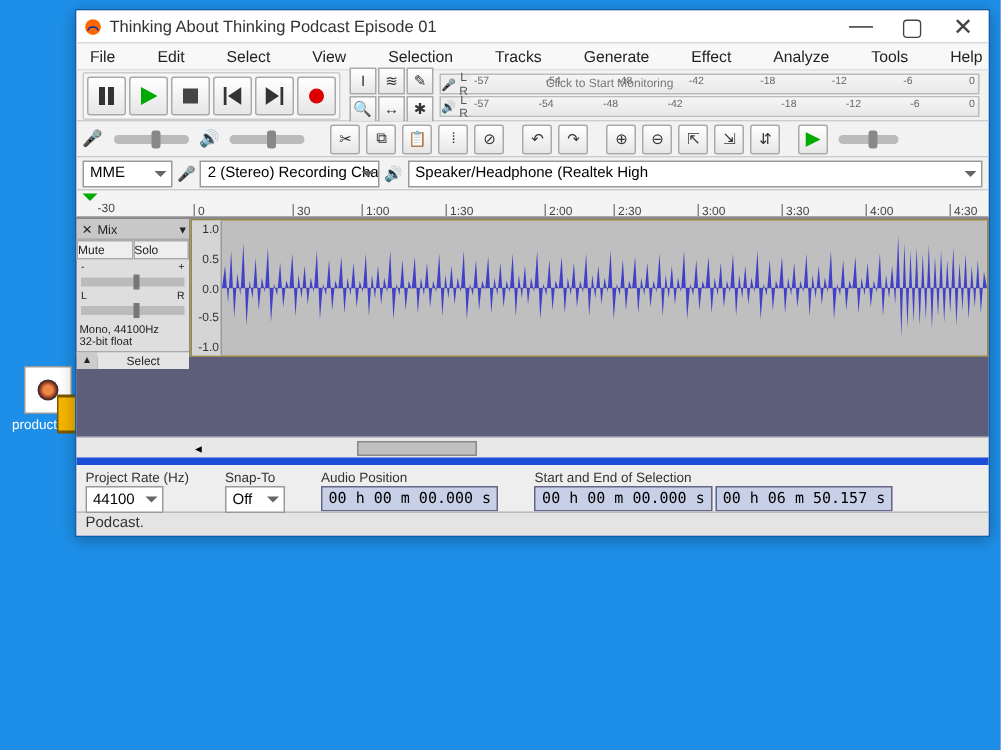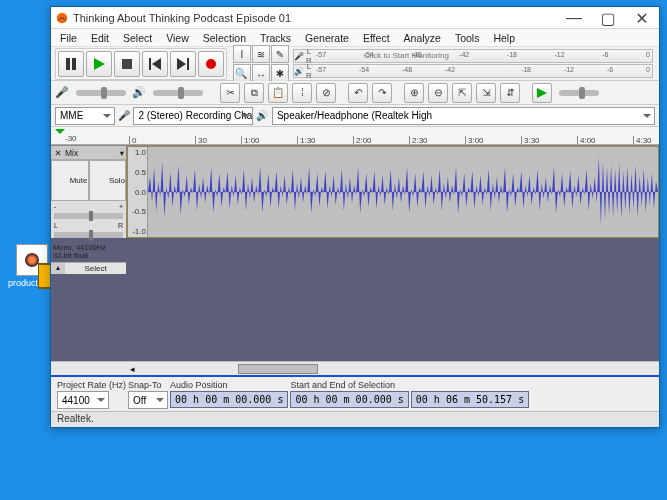--- a/index.html
+++ b/index.html
@@ -4,28 +4,28 @@
 <style>
   * { box-sizing: border-box; margin:0; padding:0; font-family: "Segoe UI", Tahoma, sans-serif; }
   body { width:667px; height:500px; background:#1e8fe8; overflow:hidden; position:relative; }
 
   
   .desktop-icon { position:absolute; left:8px; top:244px; width:48px; text-align:center; color:#fff; font-size:9px; }
   .desktop-icon .file { width:32px; height:32px; background:#fff; margin:0 auto 2px; border:1px solid #999; position:relative; }
   .desktop-icon .file::after { content:''; position:absolute; left:8px; top:8px; width:14px; height:14px; border-radius:50%; background: radial-gradient(circle, #e84 30%, #722 60%, #333 65%); }
 
   
-  .win { position:absolute; left:50px; top:6px; width:610px; height:422px; background:#f0abfc; border:1px solid #0a63a6; box-shadow:0 2px 10px rgba(0,0,0,.3); display:flex; flex-direction:column; }
+  .win { position:absolute; left:50px; top:6px; width:610px; height:352px; background:#f0abfc; border:1px solid #0a63a6; box-shadow:0 2px 10px rgba(0,0,0,.3); display:flex; flex-direction:column; }
   .titlebar { height:22px; background:#fff; display:flex; align-items:center; padding-left:4px; border-bottom:1px solid #d8d8d8; }
   .titlebar .app-icon { width:14px; height:14px; margin-right:4px; }
   .titlebar .title { flex:1; font-size:11px; color:#333; }
   .winbtns { display:flex; height:100%; }
   .winbtn { width:34px; height:22px; display:flex; align-items:center; justify-content:center; color:#444; }
 
-  .menubar { height:18px; background:#f8f8f8; display:flex; align-items:center; gap:4px; padding:0 4px; font-size:10.5px; color:#222; border-bottom:1px solid #e0e0e0; }
+  .menubar { height:18px; background:#f8f8f8; display:flex; align-items:center; gap:18px; padding:0 4px; font-size:10.5px; color:#222; border-bottom:1px solid #e0e0e0; }
   .menubar span { padding:1px 5px; }
 
   .toolrow { display:flex; align-items:center; background:#f2f2f2; border-bottom:1px solid #ccc; }
 
   
   .transport { height:34px; padding:2px 4px; gap:2px; }
   .tgroup { display:flex; gap:2px; padding:2px; border:1px solid #ccc; border-radius:2px; background:#f6f6f6; }
   .tbtn { width:26px; height:26px; background:linear-gradient(#fff,#e6e6e6); border:1px solid #aaa; border-radius:2px; display:flex; align-items:center; justify-content:center; }
   .tbtn svg { display:block; }
   .toolbtn { width:18px; height:18px; background:linear-gradient(#fff,#e6e6e6); border:1px solid #aaa; display:flex; align-items:center; justify-content:center; font-size:10px; color:#333; }
@@ -52,21 +52,21 @@
   .ruler .tri { position:absolute; left:4px; top:2px; width:0;height:0;border:5px solid transparent;border-top-color:#0a0; }
   .ruler .neg { position:absolute; left:14px; bottom:1px; }
 
   
   .trackarea { flex:1; background:#5c5e7a; position:relative; overflow:hidden; border-top:1px solid #888;}
   .track { position:absolute; left:0; top:0; right:0; height:92px; display:flex; }
   .trackpanel { width:76px; background:#dedede; border-right:1px solid #888; font-size:8.5px; color:#222; }
   .tp-head { height:14px; background:#c8c8c8; display:flex; align-items:center; padding:0 2px; border-bottom:1px solid #aaa;}
   .tp-head .x { width:10px; text-align:center; }
   .tp-btns { display:flex; }
-  .tp-btns div { flex:1; text-align:right; border:1px solid #aaa; background:#eee; font-size:8px; padding:15px 0;}
+  .tp-btns div { flex:1; text-align:left; border:1px solid #aaa; background:#eee; font-size:8px; padding:1px 0;}
   .tp-sliders { padding:2px 3px; }
   .tp-sliders .s { height:6px; background:#bbb; margin:3px 0; position:relative;}
   .tp-sliders .s::after{content:'';position:absolute;left:50%;top:-2px;width:4px;height:10px;background:#777;}
   .tp-info { font-size:7.5px; padding:1px 2px; line-height:1.1;}
   .tp-foot { display:flex; border-top:1px solid #aaa; font-size:8px;}
   .tp-foot div:first-child{width:14px;text-align:center;background:#ccc;}
   .tp-foot div:last-child{flex:1;text-align:center;background:#e4e4e4;padding:1px;}
 
   .wavewrap { flex:1; background:#bfbfbf; position:relative; border:1px solid #998844; }
   .wavescale { position:absolute; left:0; top:0; bottom:0; width:20px; background:#d5d5d5; font-size:8px; color:#333; display:flex; flex-direction:column; justify-content:space-between; padding:1px 1px; text-align:right; border-right:1px solid #999;}
@@ -79,21 +79,21 @@
   .dragfile { position:absolute; left:135px; top:275px; width:40px; text-align:center; font-size:8px; color:#ddd; }
   .dragfile .file { width:28px; height:30px; background:#fff; margin:0 auto; border:1px solid #777; position:relative; opacity:.9;}
   .dragfile .file::after { content:''; position:absolute; left:6px; top:8px; width:14px; height:14px; border-radius:50%; background: radial-gradient(circle, #e84 30%, #722 60%, #333 65%); }
 
   
   .arrow { position:absolute; left:38px; top:252px; pointer-events:none; }
 
   
   .hscroll { height:14px; background:#e8e8e8; border-top:1px solid #bbb; display:flex; align-items:center; }
   .hscroll .thumb { height:10px; width:80px; background:#c0c0c0; border:1px solid #888; margin-left:100px;}
-  .selbar { height:36px; background:#eee; border-top:2px solid #1d4ed8; padding:3px 6px; font-size:9px; display:flex; gap:2px; align-items:flex-start;}
+  .selbar { height:36px; background:#eee; border-top:5px solid #1d4ed8; padding:3px 6px; font-size:9px; display:flex; gap:24px; align-items:flex-start;}
   .selgrp { display:flex; flex-direction:column; gap:1px;}
   .selgrp label { font-size:9px; color:#333;}
   .tcode { background:#c8d0e8; border:1px solid #668; font-family:monospace; font-size:10px; padding:2px 4px; }
   .status { height:16px; background:#e4e4e4; border-top:1px solid #bbb; font-size:10px; padding:1px 6px; color:#333;}
 </style>
 </head>
 <body>
 
 <div class="desktop-icon">
   <div class="file"></div>
@@ -248,21 +248,21 @@
     <div class="combo" style="flex:1">Speaker/Headphone (Realtek High</div>
   </div>
 
   <div class="ruler">
     <div class="tri"></div>
     <span class="neg">-30</span>
     <span class="mark" style="left:78px">0</span>
     <span class="mark" style="left:144px">30</span>
     <span class="mark" style="left:190px">1:00</span>
     <span class="mark" style="left:246px">1:30</span>
-    <span class="mark" style="left:302px">2:00</span>
+    <span class="mark" style="left:312px">2:00</span>
     <span class="mark" style="left:358px">2:30</span>
     <span class="mark" style="left:414px">3:00</span>
     <span class="mark" style="left:470px">3:30</span>
     <span class="mark" style="left:526px">4:00</span>
     <span class="mark" style="left:582px">4:30</span>
   </div>
 
   <div class="trackarea">
     <div class="track">
       <div class="trackpanel">
@@ -342,14 +342,14 @@
     </div>
     <div class="selgrp">
       <label>Start and End of Selection</label>
       <div style="display:flex;gap:2px">
         <div class="tcode">00 h 00 m 00.000 s</div>
         <div class="tcode">00 h 06 m 50.157 s</div>
       </div>
     </div>
   </div>
 
-  <div class="status">Realtek.</div>
+  <div class="status">Podcast.</div>
 </div>
 
 </body></html>

